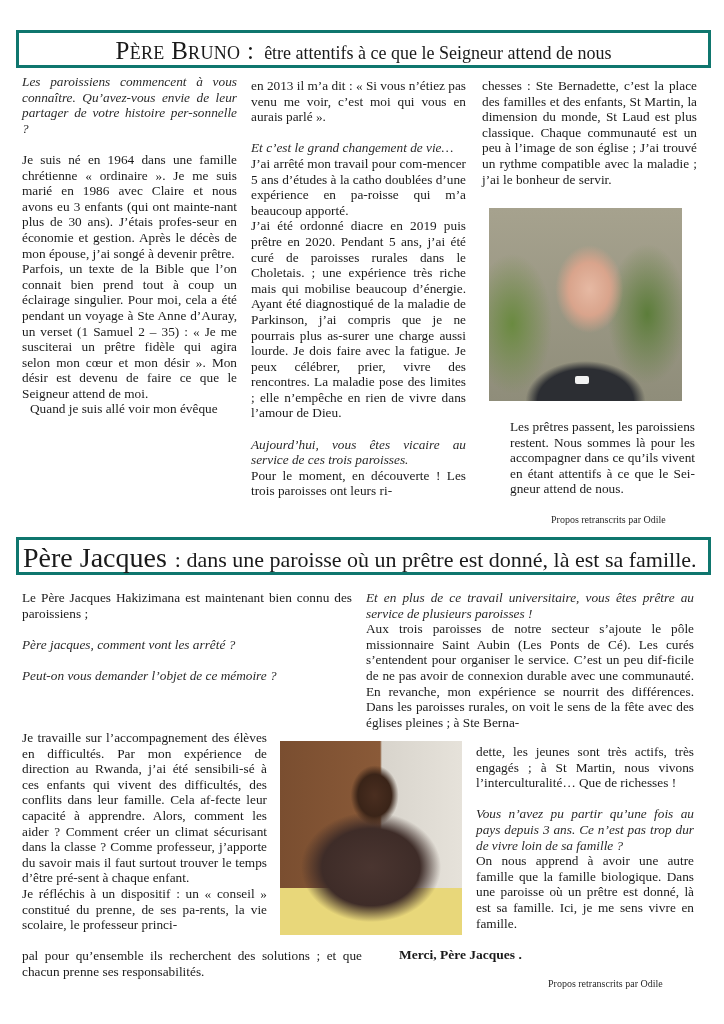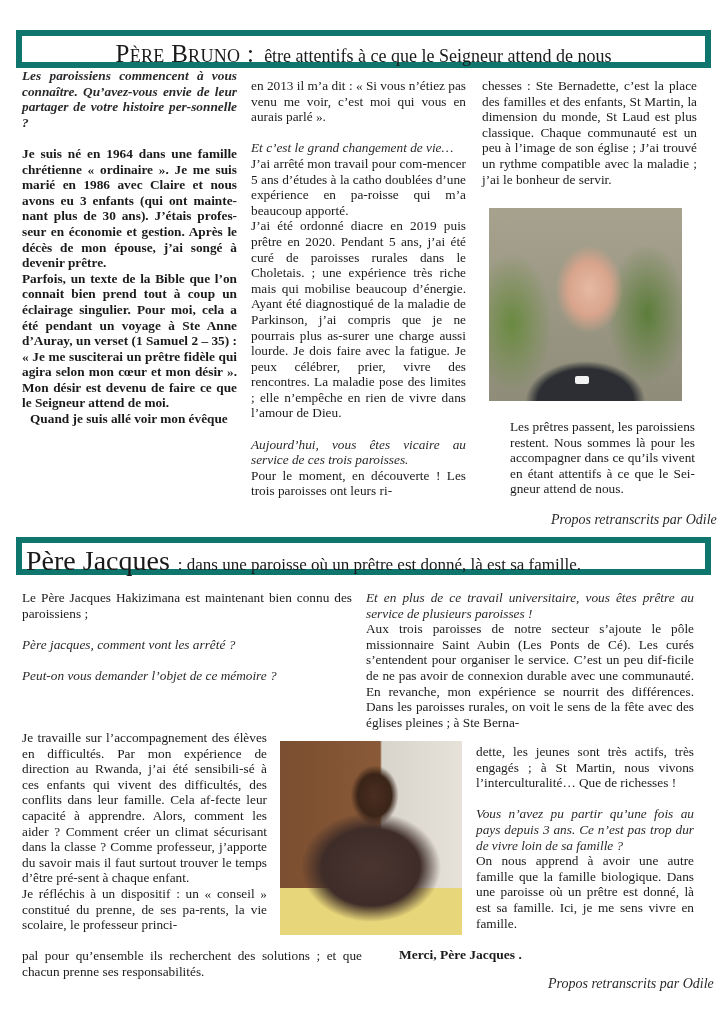--- a/index.html
+++ b/index.html
@@ -1,42 +1,42 @@
 <!DOCTYPE html>
 <html><head>
   <meta charset="utf-8">
   <style>
     html, body { margin:0; padding:0; background:#ffffff; }
     body { width:724px; height:1024px; position:relative; overflow:hidden;
       font-family:"Liberation Serif", serif; color:#1a1a1a; font-size:13.3px; line-height:15.6px; }
-    .titlebox { position:absolute; border:6px solid #0f766e; background:#fff; box-sizing:border-box; }
+    .titlebox { position:absolute; border:3px solid #0f766e; background:#fff; box-sizing:border-box; }
     .t1 { left:16px; top:30px; width:695px; height:38px; text-align:center; }
     .t1 .name { font-size:25px; line-height:36px; font-variant:small-caps; letter-spacing:0.3px; }
     .t1 .sub { font-size:18px; line-height:36px; margin-left:10px; }
     .t2 { left:16px; top:537px; width:695px; height:38px; }
     .t2 .name { font-size:28px; line-height:36px; margin-left:4px; }
-    .t2 .sub { font-size:17px; line-height:36px; margin-left:8px;text-align:center; }
+    .t2 .sub { font-size:22px; line-height:36px; margin-left:8px;text-align:center; }
     .col { position:absolute; text-align:justify; hyphens:manual; }
     .col p { margin:0; }
     .q { font-style:italic; color:#2a2a2a; }
     .gap { height:15.6px; }
-    .c1 { left:22px; top:68px; width:215px;font-weight:bold; }
+    .c1 { left:22px; top:74px; width:215px; }
     .c2 { left:251px; top:78px; width:215px; }
     .c3 { left:482px; top:78px; width:215px; }
     .photo { position:absolute; overflow:hidden; }
     .photo1 { left:489px; top:208px; width:193px; height:193px;
       background:
         radial-gradient(ellipse 34px 44px at 52% 42%, #e6b9a3 0%, #d9a48c 60%, rgba(217,164,140,0) 100%),
         radial-gradient(ellipse 60px 40px at 50% 100%, #2c2e33 0%, #2c2e33 80%, rgba(44,46,51,0) 100%),
         radial-gradient(ellipse 40px 70px at 82% 55%, #5c7d3a 0%, rgba(92,125,58,0) 100%),
         radial-gradient(ellipse 40px 70px at 12% 60%, #6a8a40 0%, rgba(106,138,64,0) 100%),
         linear-gradient(180deg, #a6a28e 0%, #8f8d7a 100%); }
     .photo1 .collar { position:absolute; left:86px; top:168px; width:14px; height:8px; background:#f2f2f2; border-radius:2px; }
     .c3b { left:510px; top:419px; width:185px; }
-    .credit { position:absolute; font-style:italic; font-size:14px; color:#2a2a2a; }
+    .credit { position:absolute; font-size:10px; color:#2a2a2a; }
     .credit1 { left:551px; top:512px; }
     .credit2 { left:548px; top:976px; }
     .j1 { left:22px; top:590px; width:330px; }
     .j1b { left:22px; top:730px; width:245px; }
     .j1c { left:22px; top:948px; width:340px; }
     .photo2 { left:280px; top:741px; width:182px; height:194px;
       background:
         radial-gradient(ellipse 24px 30px at 52% 28%, #4a2e20 0%, #3a2418 70%, rgba(58,36,24,0) 100%),
         radial-gradient(ellipse 70px 55px at 50% 65%, #4a3530 0%, #3e2c28 70%, rgba(62,44,40,0) 100%),
         linear-gradient(0deg, #e8d77a 0%, #e8d77a 24%, rgba(0,0,0,0) 24%),

